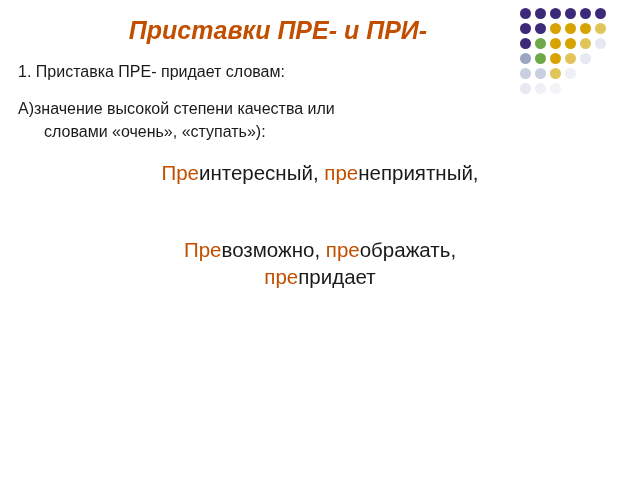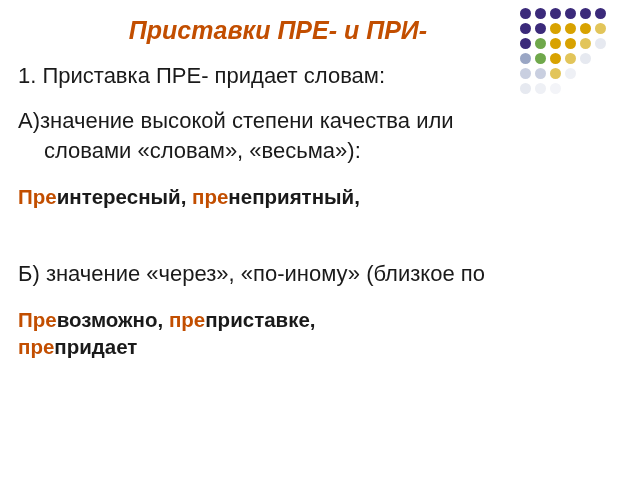--- a/index.html
+++ b/index.html
@@ -47,38 +47,38 @@
   }
 
   .body {
     position: absolute;
     top: 62px;
     left: 18px;
     width: 604px;
   }
 
   .line {
-    font-size: 22px;
+    font-size: 16px;
     color: #1a1a1a;
     line-height: 1.30;
     margin: 0 0 2px 0;
   }
   .indent {
     padding-left: 26px;
     text-indent: 0;
   }
   .hang {
     padding-left: 0;
     margin-top: 16px;
   }
 
   .example {
-    text-align: left;
+    text-align: center;
     font-size: 20.5px;
-    font-weight: bold;
+    font-weight: normal;
     color: #1a1a1a;
     line-height: 1.30;
     margin: 0;
   }
   .example .pre {
     color: #C24E00;
   }
   .spacer-lg {
     height: 26px;
   }
@@ -133,30 +133,29 @@
     <span class="dot" style="left:30px; top:75px; width:11px;height:11px;background:#F3F4F8;"></span>
   </div>
 
   <div class="title">Приставки ПРЕ- и ПРИ-</div>
 
   <div class="body">
 
     <p class="line">1. Приставка ПРЕ- придает словам:</p>
 
     <p class="line hang">А)значение высокой степени качества или</p>
-    <p class="line indent">словами «словам», «весьма»):</p>
+    <p class="line indent">словами «очень», «ступать»):</p>
 
     <div class="spacer-md"></div>
 
     <p class="example"><span class="pre">Пре</span><span>интересный, </span><span class="pre">пре</span><span>неприятный,</span></p>
 
     <div class="spacer-lg"></div>
     <div class="spacer-sm"></div>
 
-    <p class="line hang">Б) значение «через», «по-иному» (близкое по</p>
 
     <div class="spacer-md"></div>
 
-    <p class="example"><span class="pre">Пре</span><span>возможно, </span><span class="pre">пре</span><span>приставке,</span></p>
+    <p class="example"><span class="pre">Пре</span><span>возможно, </span><span class="pre">пре</span><span>ображать,</span></p>
     <p class="example"><span class="pre">пре</span><span>придает</span></p>
 
   </div>
 </div>
 
 </body></html>

